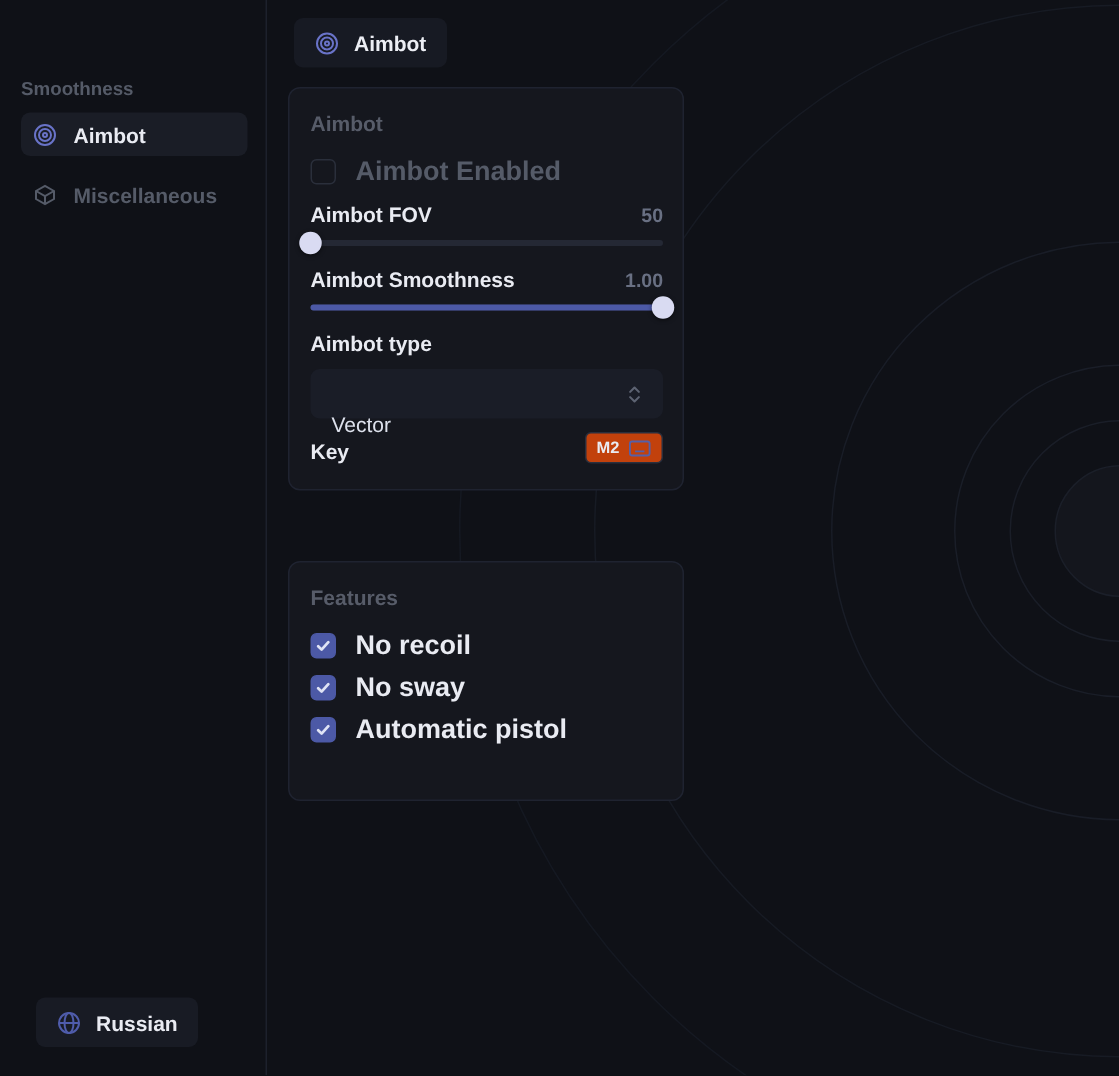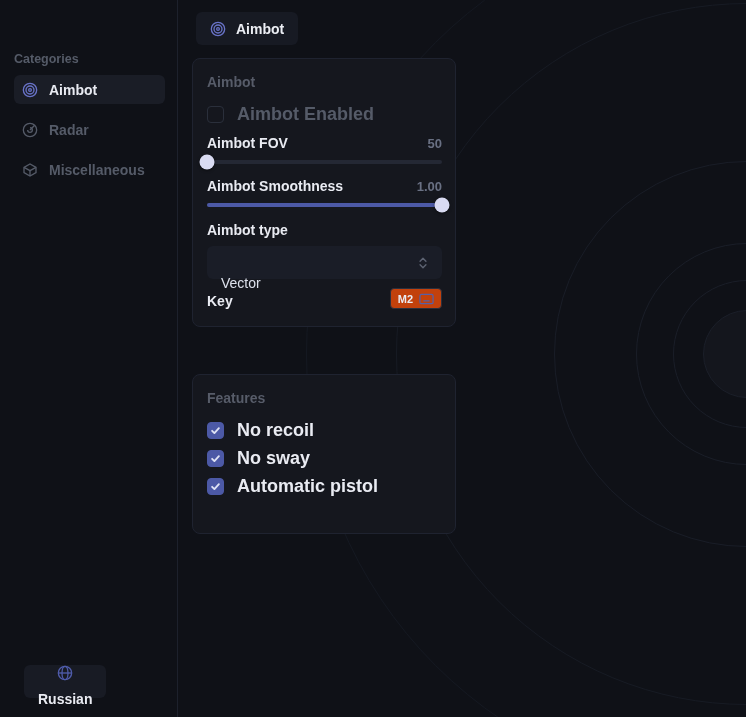--- a/index.html
+++ b/index.html
@@ -20,21 +20,21 @@
   .sidebar{position:absolute;left:0;top:0;width:178px;height:717px;border-right:1px solid #1d212c;box-sizing:border-box;}
   .cat-label{position:absolute;left:14px;top:52px;font-size:12.5px;font-weight:700;color:#555b68;}
   .nav{position:absolute;left:14px;top:75px;width:151px;}
   .nav-item{display:flex;align-items:center;gap:11px;height:29px;padding:0 8px;margin-bottom:11px;
     border-radius:6px;font-size:14px;font-weight:700;color:#555b68;cursor:pointer;}
   .nav-item.active{background:#1a1d26;color:#e9ebf2;}
   .nav-icon{display:flex;flex:none;width:16px;height:16px;color:#555b68;}
   .nav-item.active .nav-icon{color:#6973c8;}
   .nav-icon svg{width:16px;height:16px;}
   .lang-btn{position:absolute;left:24px;top:665px;height:33px;display:inline-flex;align-items:center;gap:10px;
-    padding:0 14px;background:#181b24;border-radius:6px;font-size:14px;font-weight:700;color:#e9ebf2;cursor:pointer;flex-direction:column;}
+    padding:0 14px;background:#181b24;border-radius:6px;font-size:14px;font-weight:700;color:#e9ebf2;cursor:pointer;}
   .lang-btn .nav-icon{color:#4f5cab;}
   
   .tab-btn{position:absolute;left:196px;top:12px;height:33px;display:inline-flex;align-items:center;gap:10px;
     padding:0 14px;background:#171a23;border-radius:6px;font-size:14px;font-weight:700;color:#eceef4;cursor:pointer;}
   .tab-btn .nav-icon{color:#6973c8;}
   
   .panel{position:absolute;left:192px;width:264px;background:#15171e;border:1px solid #1f2330;
     border-radius:8px;box-sizing:border-box;}
   .panel.aimbot{top:58px;height:269px;}
   .panel.features{top:342px;height:160px;margin-top:32px;}
@@ -78,46 +78,36 @@
   <div>
     <div class="ring r6"></div>
     <div class="ring r5"></div>
     <div class="ring r4"></div>
     <div class="ring r3"></div>
     <div class="ring r2"></div>
     <div class="ring r1"></div>
   </div>
 
   <div class="sidebar">
-    <div class="cat-label">Categories</div>
+    <div class="cat-label">Smoothness</div>
 
     <div class="nav">
       <div class="nav-item active">
         <span class="nav-icon">
           <svg viewBox="0 0 24 24" fill="none" stroke="currentColor" stroke-width="2">
             <circle cx="12" cy="12" r="10"></circle>
               <circle cx="12" cy="12" r="6"></circle>
               <circle cx="12" cy="12" r="2"></circle>
           </svg>
         </span>
         <span class="nav-label">Aimbot</span>
       </div>
       <div class="nav-item">
         <span class="nav-icon">
           <svg viewBox="0 0 24 24" fill="none" stroke="currentColor" stroke-width="2">
-            <circle cx="12" cy="12" r="10"></circle>
-              <path d="M12 12 19 5"></path>
-              <path d="M8.5 12a3.5 3.5 0 1 0 3.5-3.5"></path>
-          </svg>
-        </span>
-        <span class="nav-label">Radar</span>
-      </div>
-      <div class="nav-item">
-        <span class="nav-icon">
-          <svg viewBox="0 0 24 24" fill="none" stroke="currentColor" stroke-width="2">
             <path d="M21 8 12 3 3 8v8l9 5 9-5z"></path>
               <path d="M3 8l9 5 9-5"></path>
               <path d="M12 13v8"></path>
           </svg>
         </span>
         <span class="nav-label">Miscellaneous</span>
       </div>
     </div>
 
     <div class="lang-btn">

